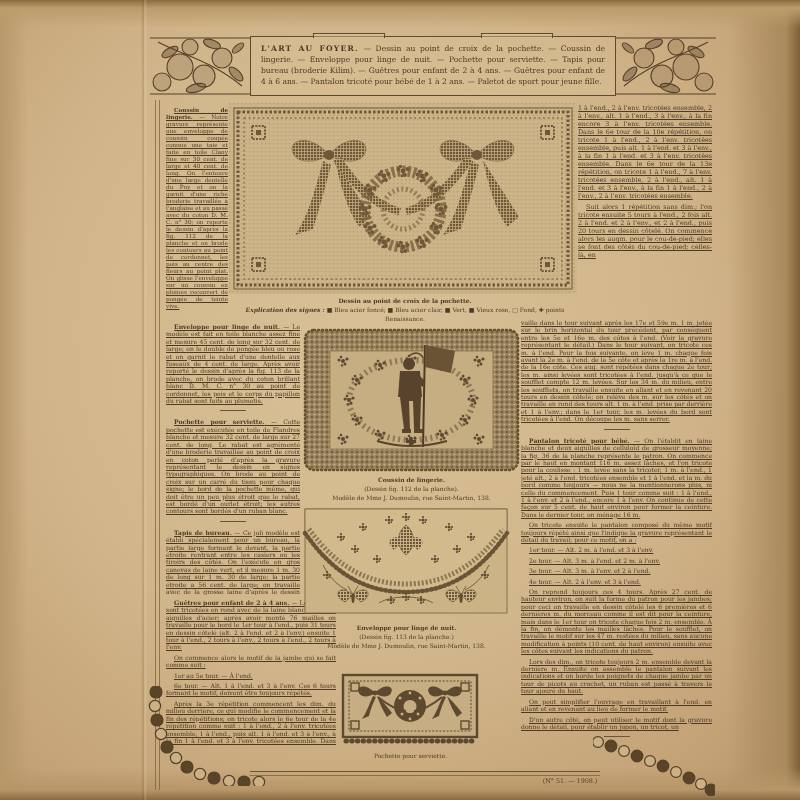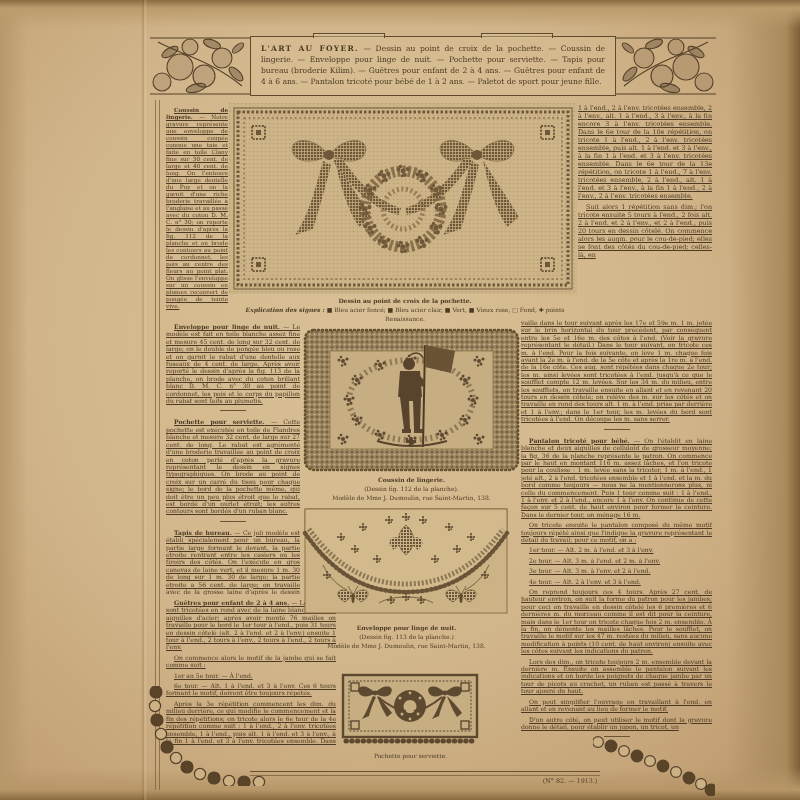--- a/index.html
+++ b/index.html
@@ -392,14 +392,14 @@
         <circle cx="44" cy="28" r="5.8" fill="#5a4427"></circle>
       <circle cx="57" cy="33" r="5.4" fill="#cbb184"></circle>
         <circle cx="70" cy="38" r="5.8" fill="#5a4427"></circle>
       <circle cx="83" cy="44" r="5.4" fill="#cbb184"></circle>
         <circle cx="96" cy="50" r="5.8" fill="#5a4427"></circle>
       <circle cx="108" cy="56" r="5.4" fill="#cbb184"></circle>
         <circle cx="118" cy="62" r="5.8" fill="#5a4427"></circle>
     </g>
   </svg>
   <div class="footer-rule"></div>
-  <div class="footer-text">(N° 82. — 1913.)</div>
+  <div class="footer-text">(N° 51. — 1908.)</div>
 </div>
 
 </body></html>

